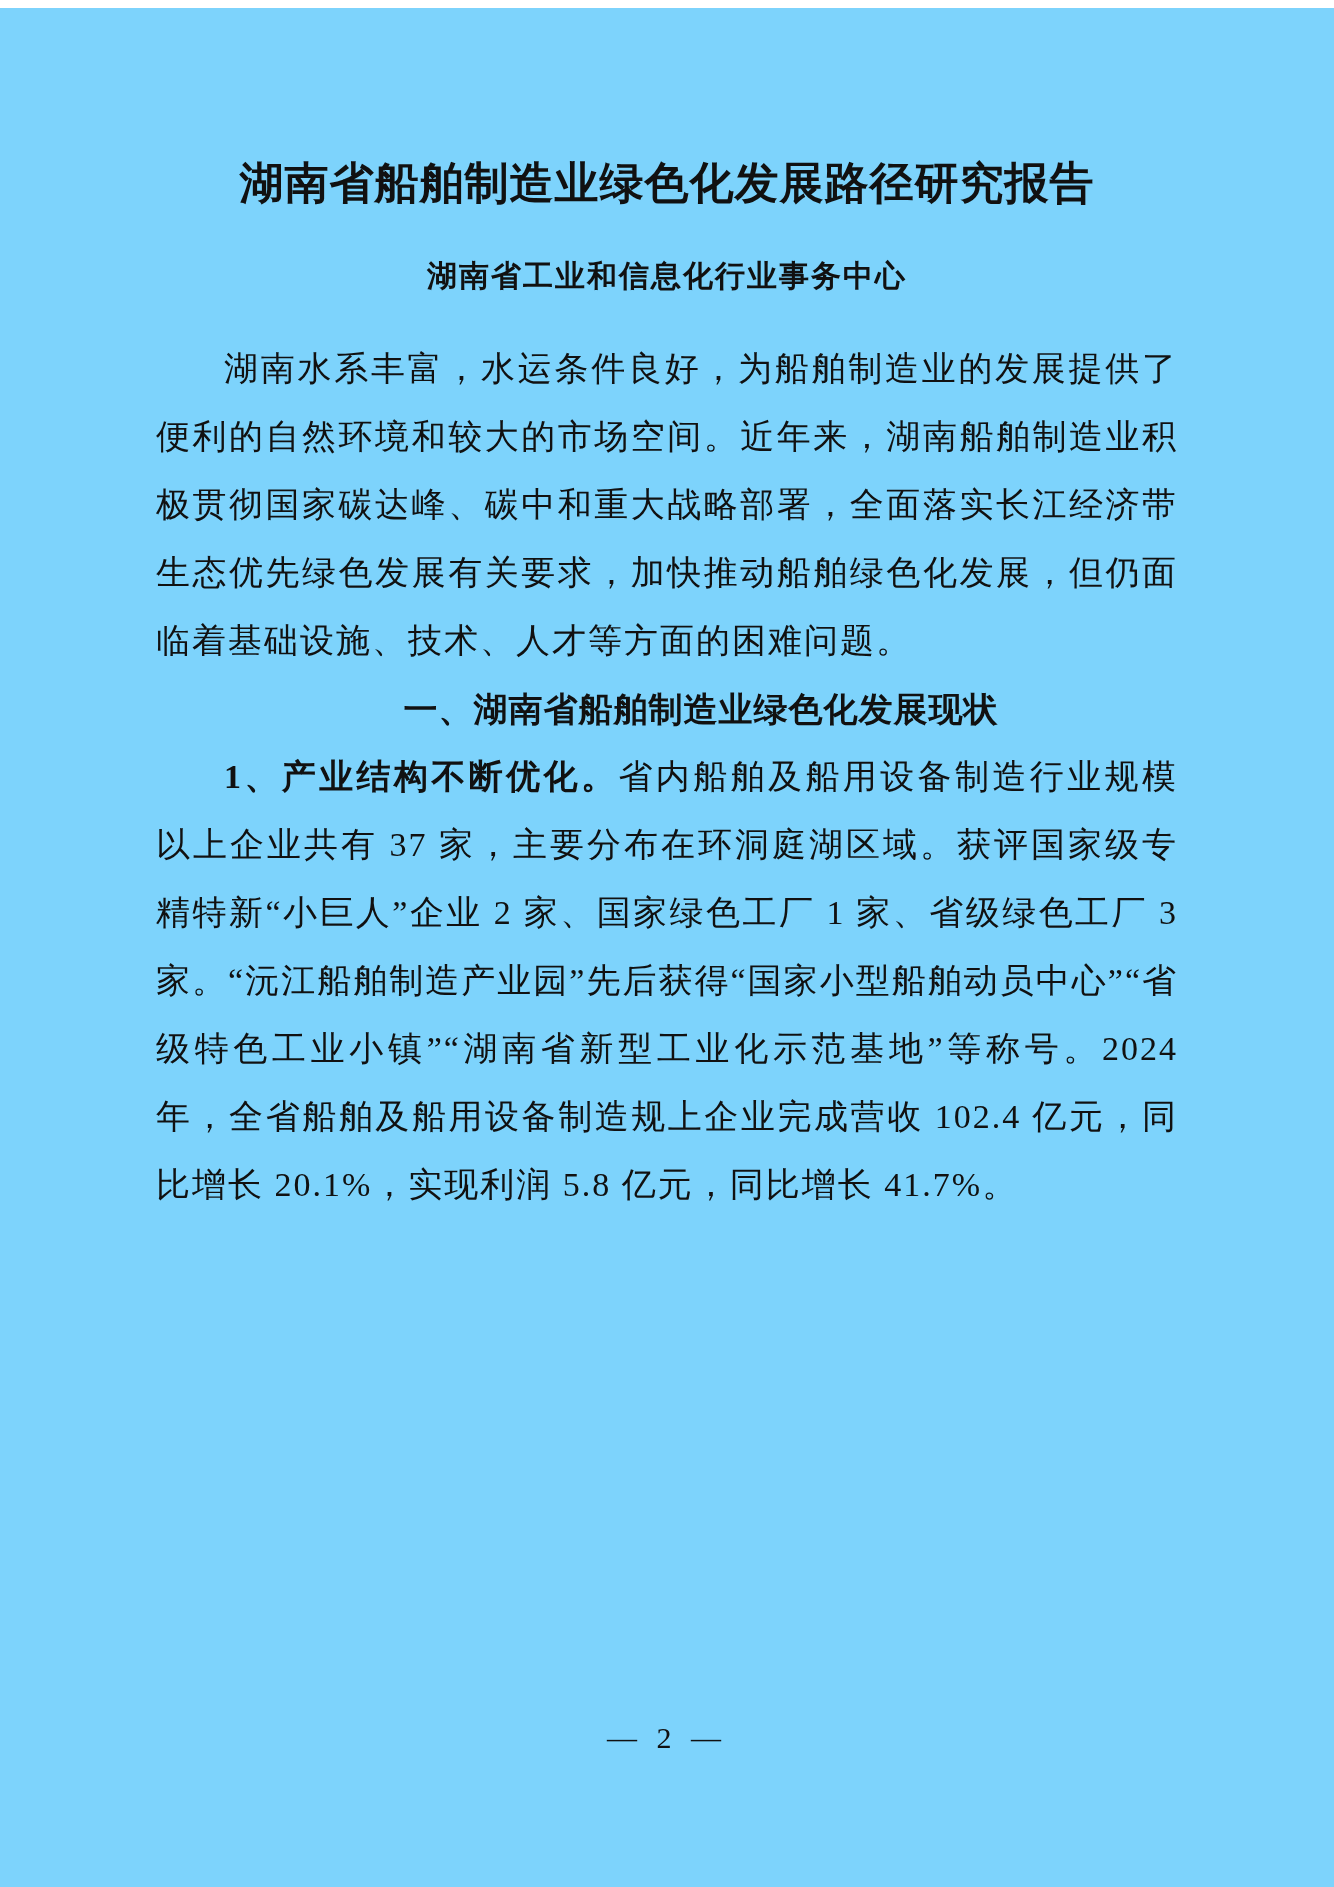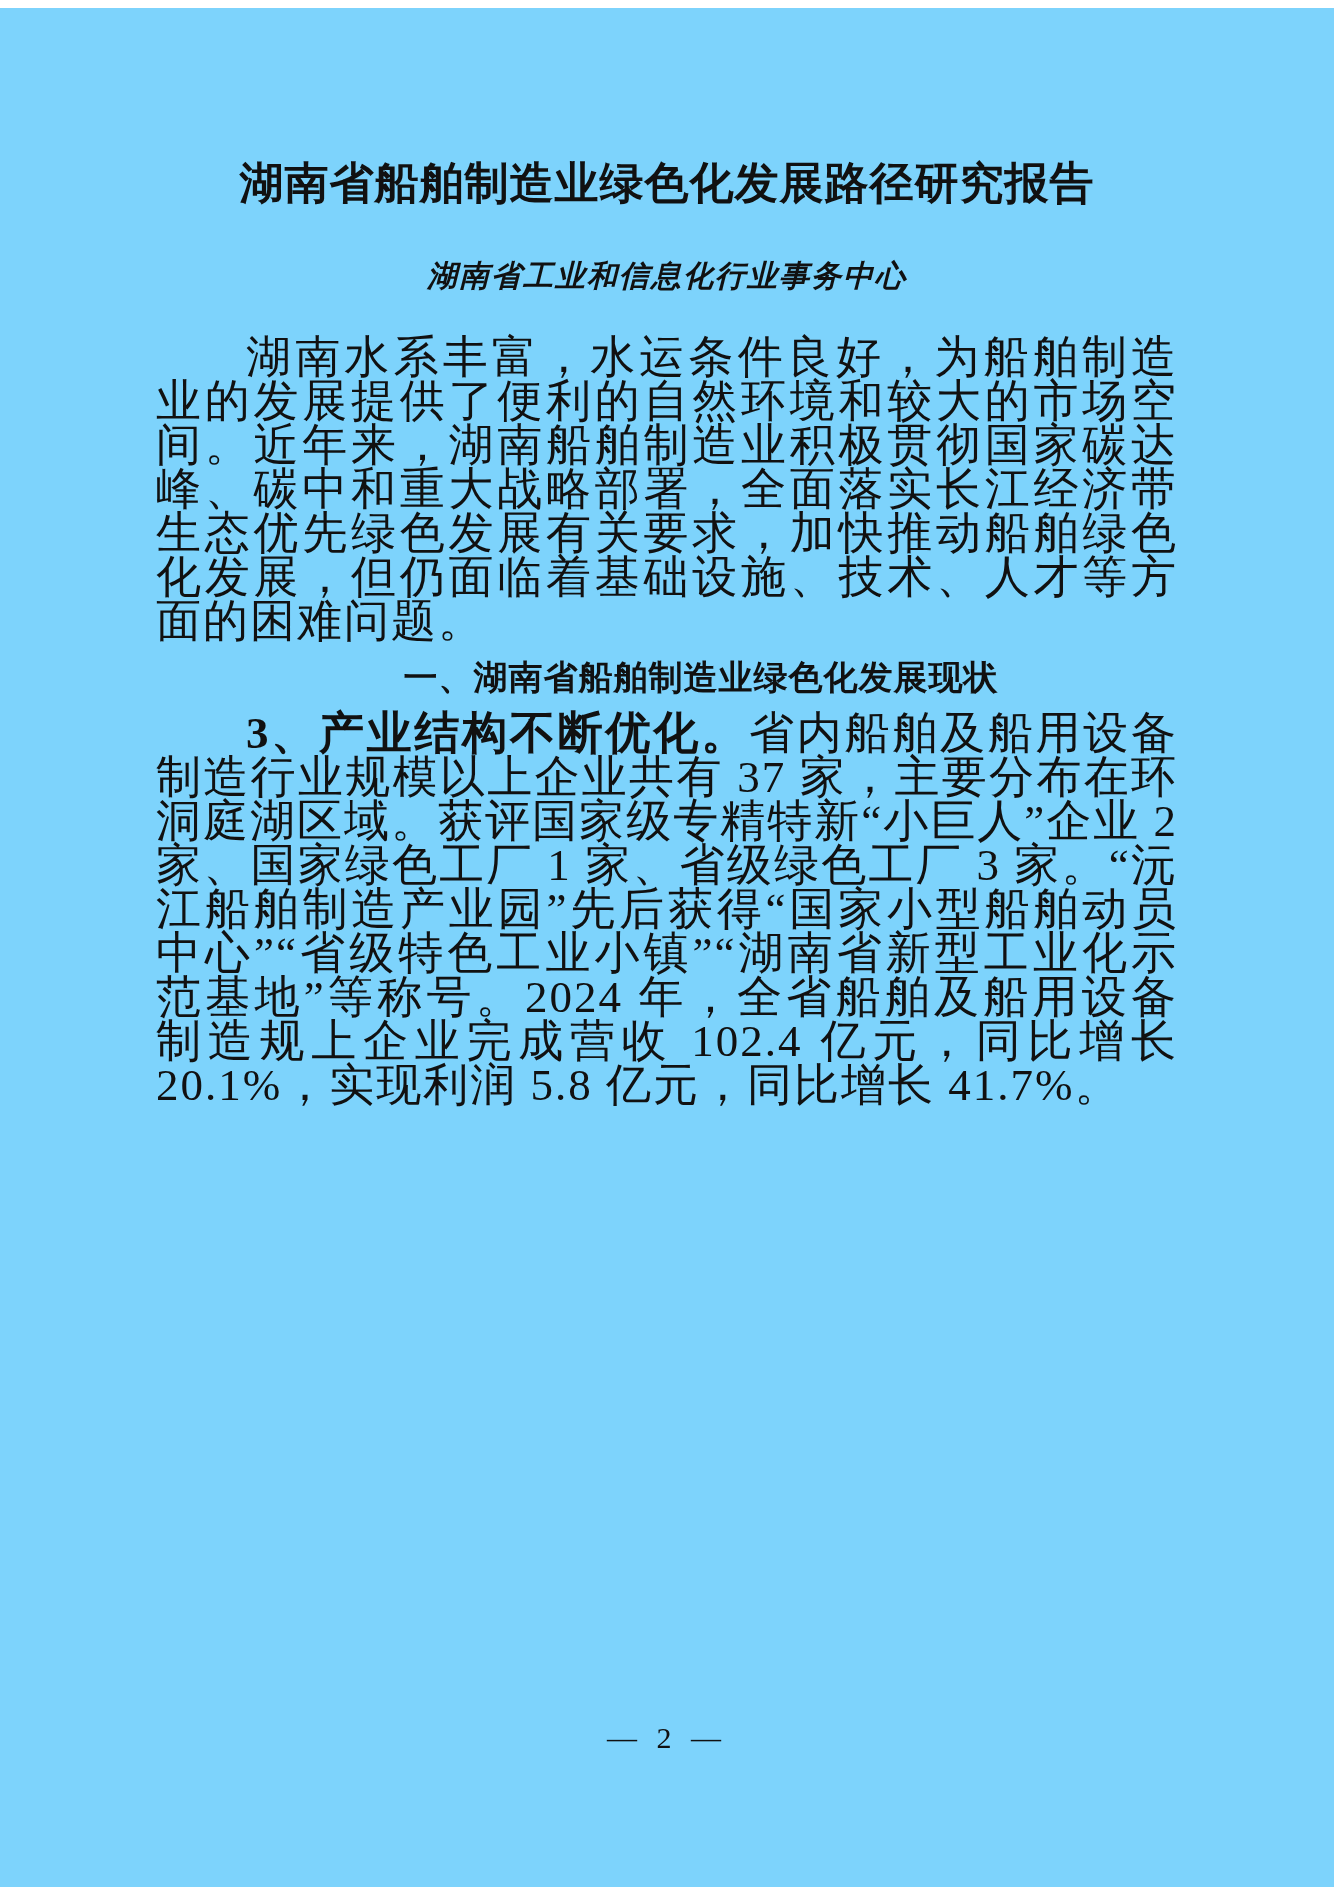--- a/index.html
+++ b/index.html
@@ -28,29 +28,28 @@
     font-weight: bold;
     letter-spacing: 1px;
   }
   .doc-subtitle {
     margin-top: 48px;
     text-align: center;
     font-size: 30px;
     line-height: 1.15;
     font-weight: bold;
     letter-spacing: 2px;
-    font-style: italic;
   }
   .doc-body {
     margin: 42px 156px 0 156px;
   }
   .body-para {
     margin: 0;
-    font-size: 45px;
-    line-height: 44px;
+    font-size: 34px;
+    line-height: 68px;
     text-align: justify;
     text-indent: 2em;
     letter-spacing: 2px;
   }
   .section-heading {
     margin: 0;
     font-size: 34px;
     line-height: 68px;
     font-weight: bold;
     font-family: "Liberation Sans", "DejaVu Sans", sans-serif;
@@ -75,17 +74,17 @@
 <body>
 
 <div class="page">
   <h1 class="doc-title">湖南省船舶制造业绿色化发展路径研究报告</h1>
 
   <div class="doc-subtitle">湖南省工业和信息化行业事务中心</div>
 
   <div class="doc-body" id="document-body">
       <p class="body-para"><span>湖南水系丰富，水运条件良好，为船舶制造业的发展提供了便利的自然环境和较大的市场空间。近年来，湖南船舶制造业积极贯彻国家碳达峰、碳中和重大战略部署，全面落实长江经济带生态优先绿色发展有关要求，加快推动船舶绿色化发展，但仍面临着基础设施、技术、人才等方面的困难问题。</span></p>
       <h2 class="section-heading"><span>一、湖南省船舶制造业绿色化发展现状</span></h2>
-      <p class="body-para"><span class="para-lead">3、产业结构不断优化。</span><span>省内船舶及船用设备制造行业规模以上企业共有 37 家，主要分布在环洞庭湖区域。获评国家级专精特新“小巨人”企业 2 家、国家绿色工厂 1 家、省级绿色工厂 3 家。“沅江船舶制造产业园”先后获得“国家小型船舶动员中心”“省级特色工业小镇”“湖南省新型工业化示范基地”等称号。2024 年，全省船舶及船用设备制造规上企业完成营收 102.4 亿元，同比增长 20.1%，实现利润 5.8 亿元，同比增长 41.7%。</span></p>
+      <p class="body-para"><span class="para-lead">1、产业结构不断优化。</span><span>省内船舶及船用设备制造行业规模以上企业共有 37 家，主要分布在环洞庭湖区域。获评国家级专精特新“小巨人”企业 2 家、国家绿色工厂 1 家、省级绿色工厂 3 家。“沅江船舶制造产业园”先后获得“国家小型船舶动员中心”“省级特色工业小镇”“湖南省新型工业化示范基地”等称号。2024 年，全省船舶及船用设备制造规上企业完成营收 102.4 亿元，同比增长 20.1%，实现利润 5.8 亿元，同比增长 41.7%。</span></p>
     </div>
 
   <div class="page-number">— 2 —</div>
 </div>
 
 </body></html>

